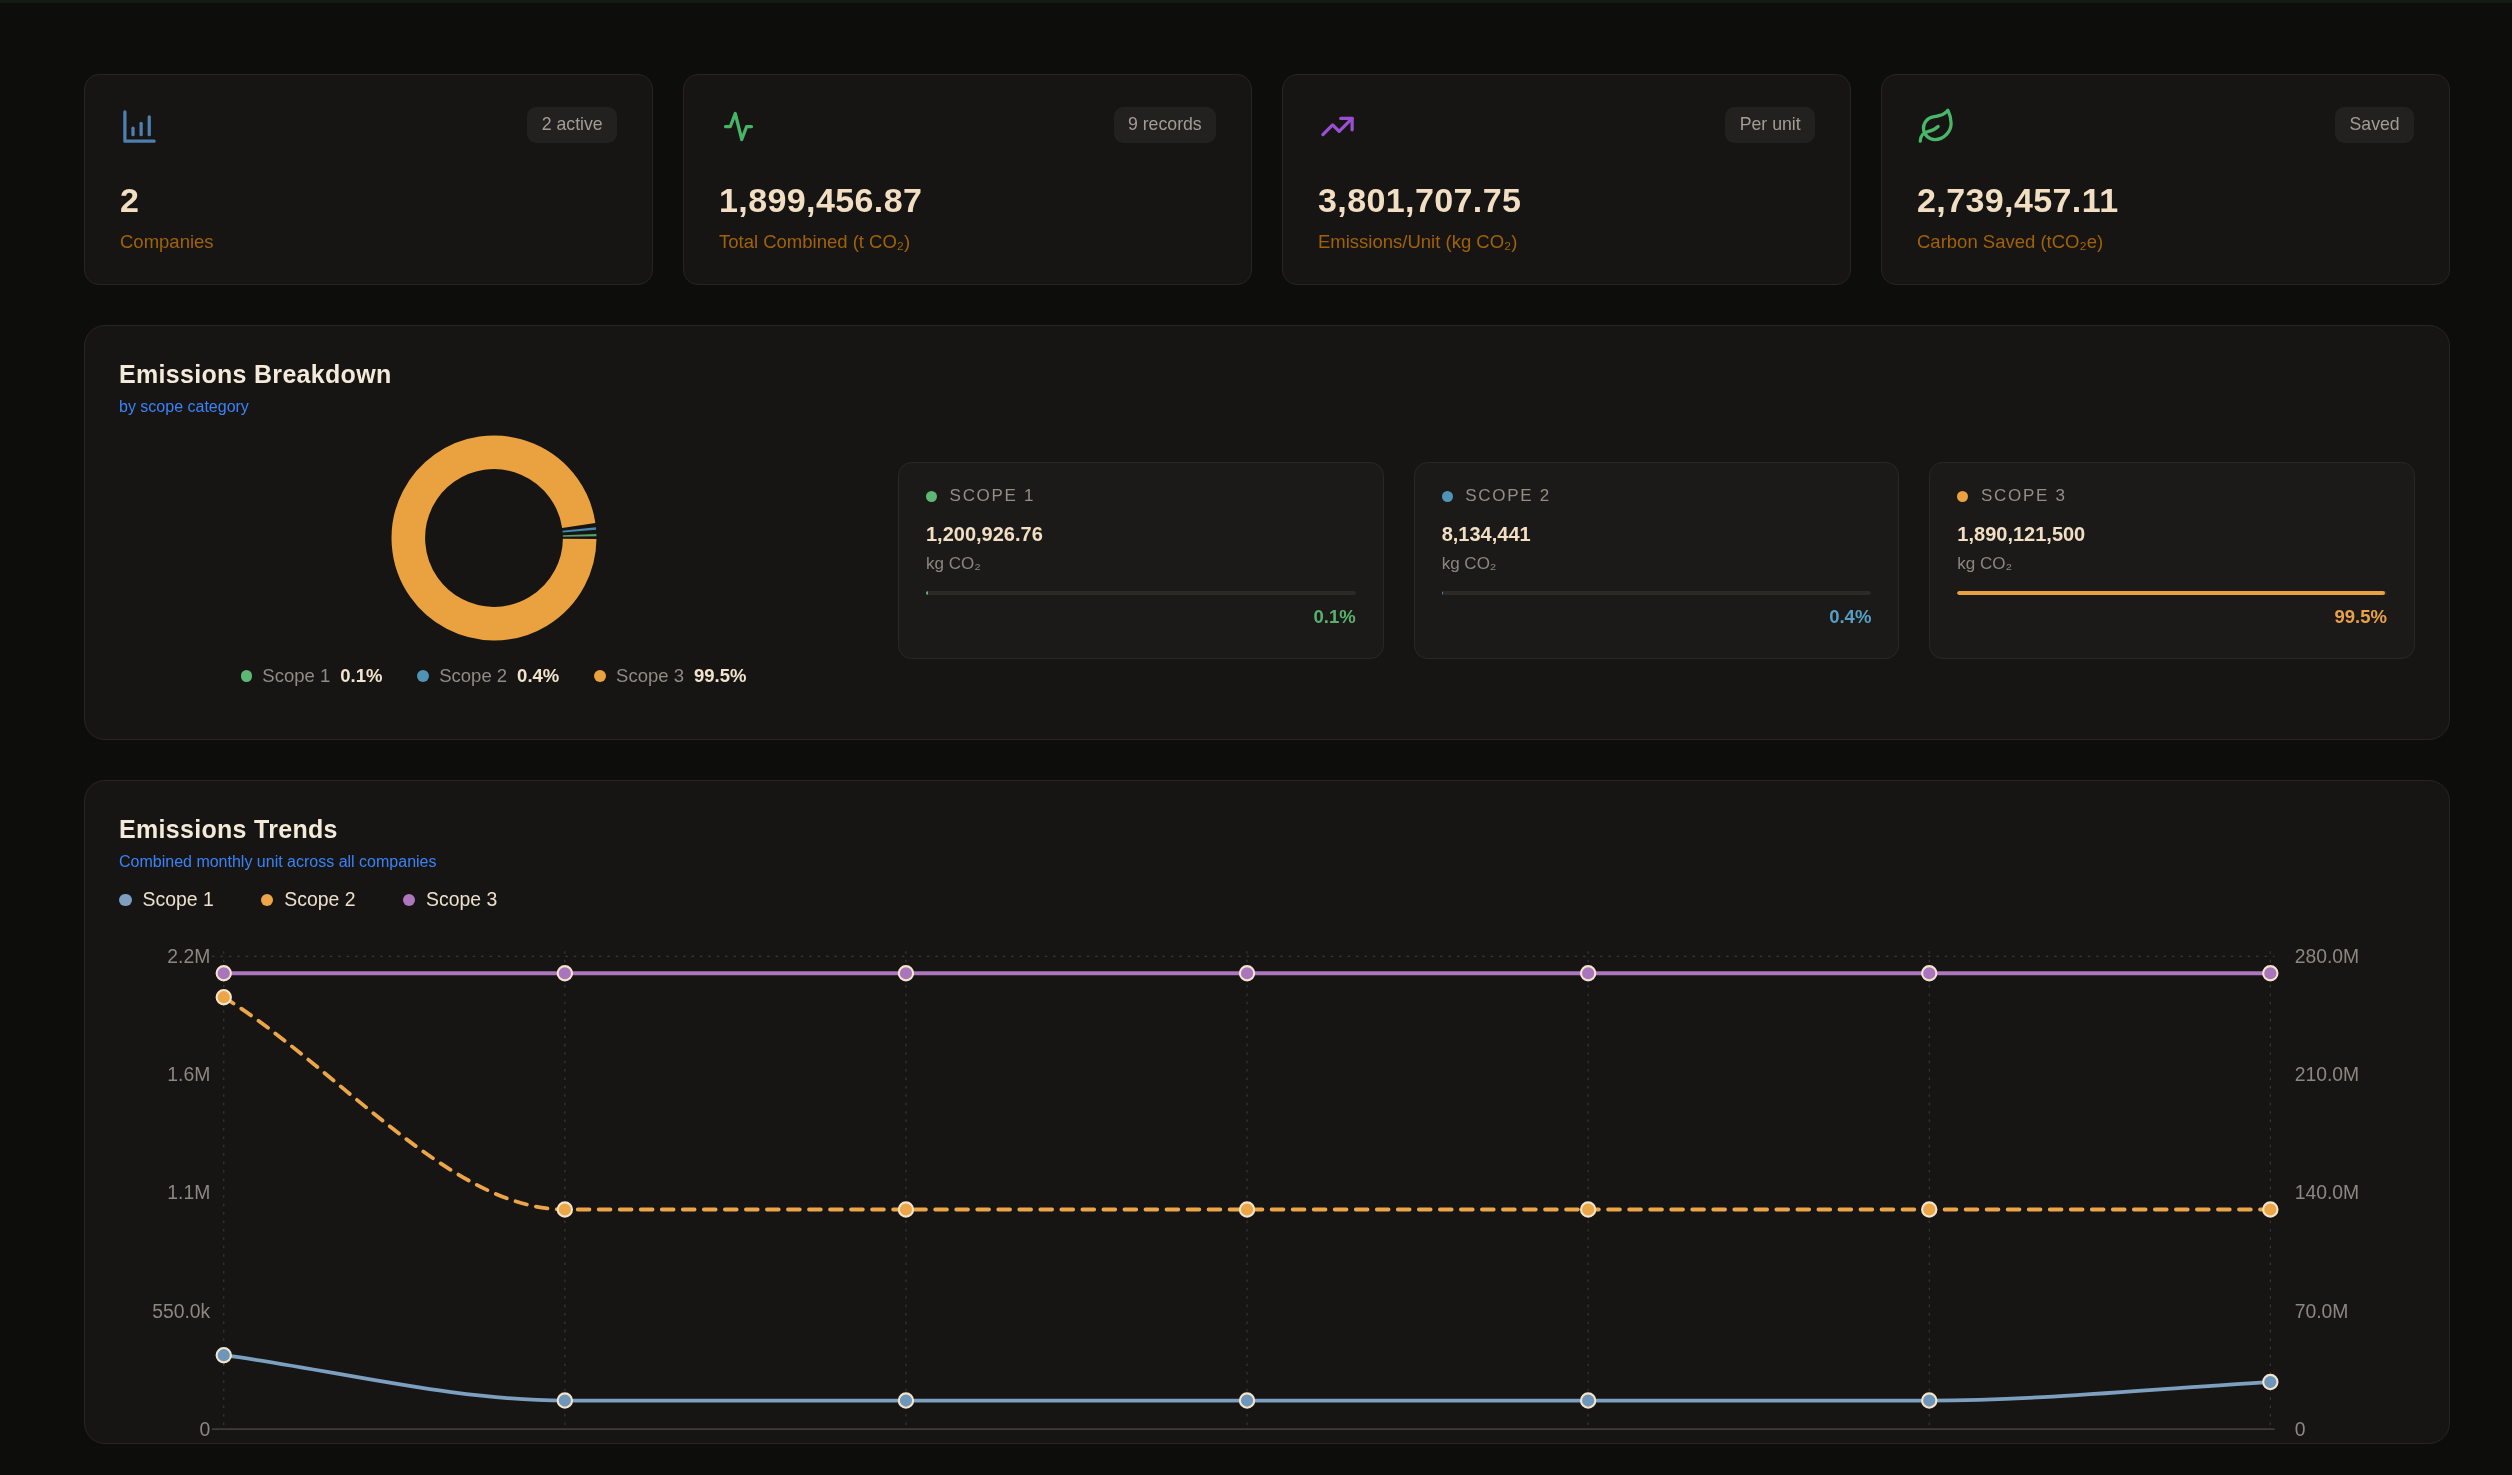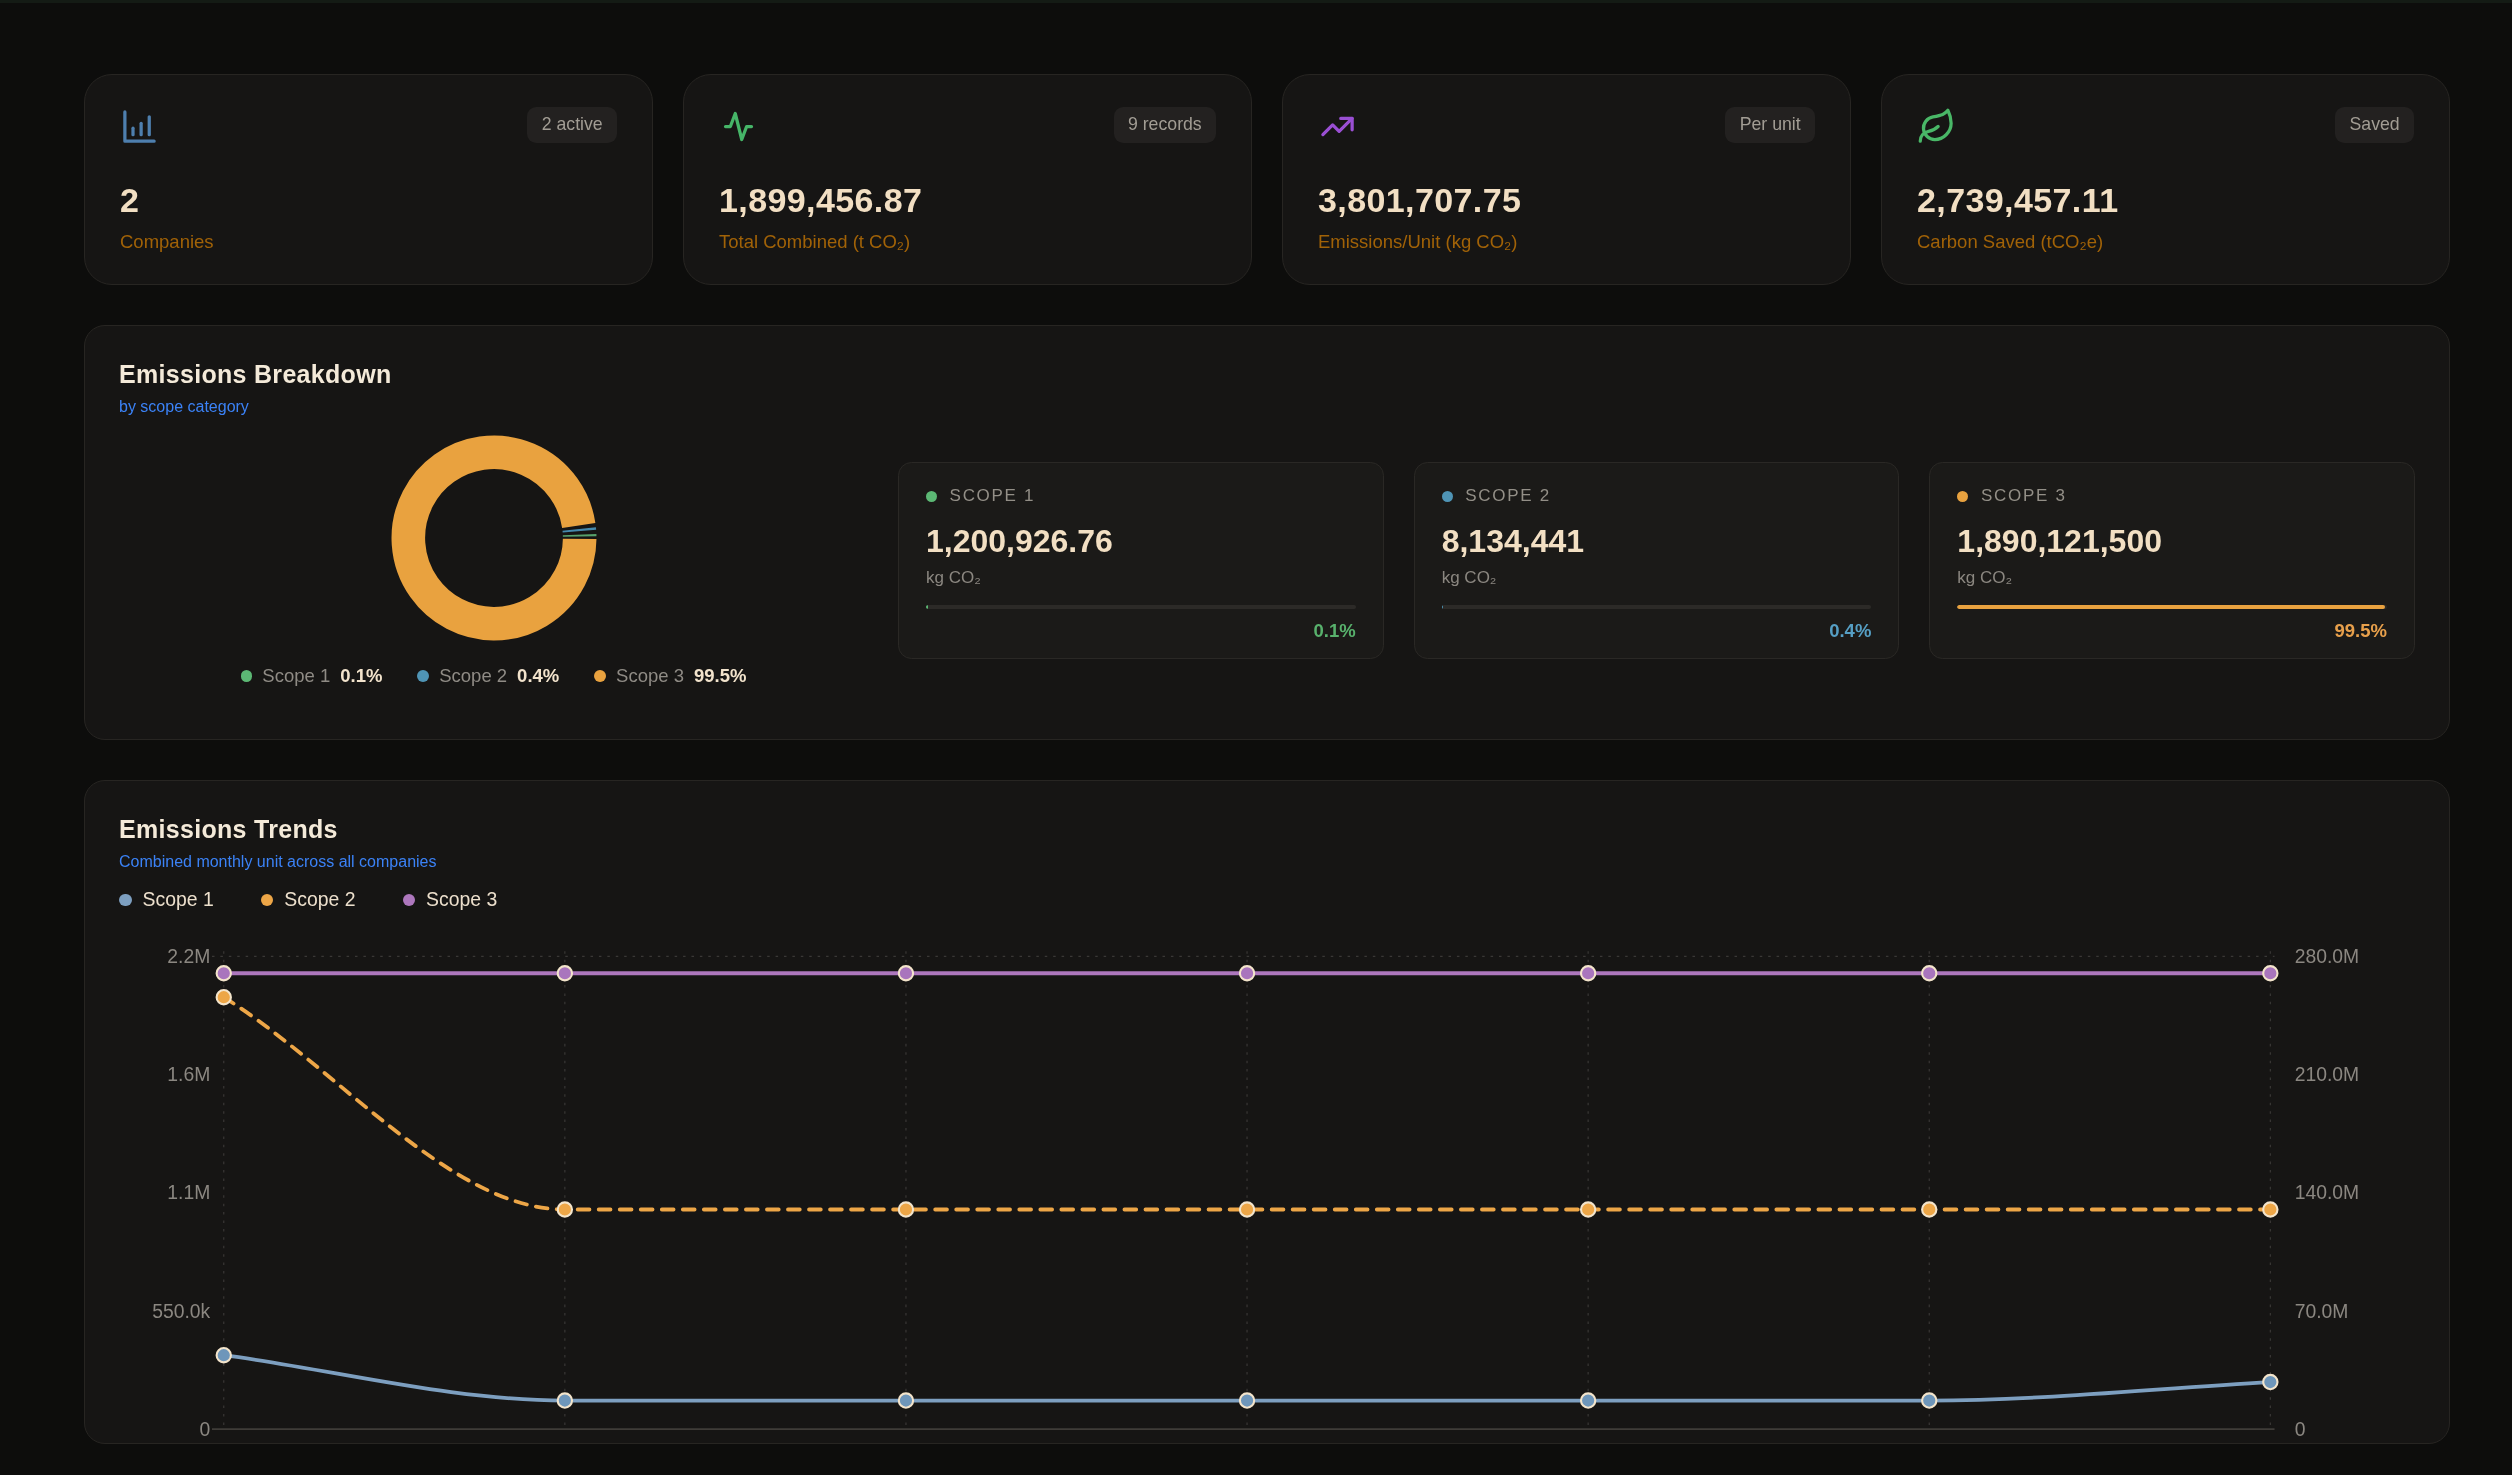--- a/index.html
+++ b/index.html
@@ -13,21 +13,21 @@
   body::before{
     content:""; position:absolute; top:0; left:0; width:100%; height:2.5px;
     background:#141b15;
   }
   .page { padding:74px 62px 0 84px; }
 
   
   .card {
     background:#161514;
     border:0.8px solid #272522;
-    border-radius:28px;
+    border-radius:15px;
   }
 
   
   .stats {
     display:grid;
     grid-template-columns:repeat(4,1fr);
     gap:30px;
   }
   .stat { height:211px; padding:32px 35px; display:flex; flex-direction:column; }
   .stat-top { display:flex; justify-content:space-between; align-items:flex-start; }
@@ -54,21 +54,21 @@
   .dl-label { color:#8f8b85; }
   .dl-pct { color:#f2e3cc; font-weight:700; }
 
   .scope-card {
     flex:1; background:#1b1a18; border:0.8px solid #2a2825; border-radius:13.5px;
     padding:23.6px 27px; height:197px;
   }
   .sc-head { display:flex; align-items:center; gap:12.6px; }
   .sc-dot { width:11px; height:11px; border-radius:50%; }
   .sc-name { font-size:17px; color:#938f87; letter-spacing:1.7px; }
-  .sc-value { margin-top:17px; font-size:32px; font-weight:700; color:#f2dfc3; }
+  .sc-value { margin-top:17px; font-size:20px; font-weight:700; color:#f2dfc3; }
   .sc-unit { margin-top:7.6px; font-size:17px; color:#8b8780; }
   .sc-track { margin-top:17px; height:4.2px; border-radius:2.5px; background:#2c2a27; overflow:hidden; }
   .sc-fill { height:4.2px; border-radius:2.5px; }
   .sc-pct { margin-top:11px; text-align:right; font-size:18.5px; font-weight:700; }
 
   
   .trends { height:664px; overflow:hidden; }
   .t-legend { display:flex; gap:47px; margin-top:17px; align-items:center; }
   .tl-item { display:flex; align-items:center; gap:11px; font-size:19.4px; color:#ecdfcc; }
   .tl-dot { width:12.6px; height:12.6px; border-radius:50%; }

